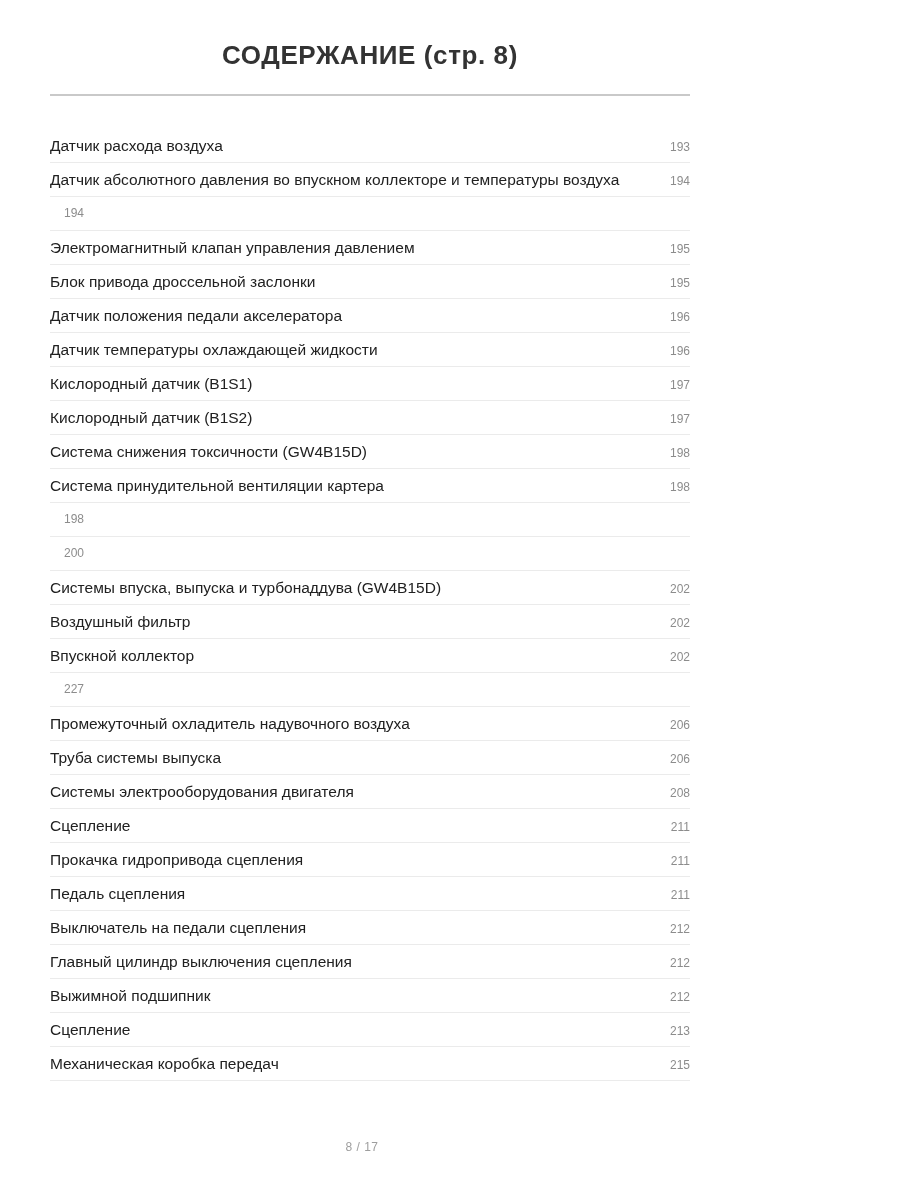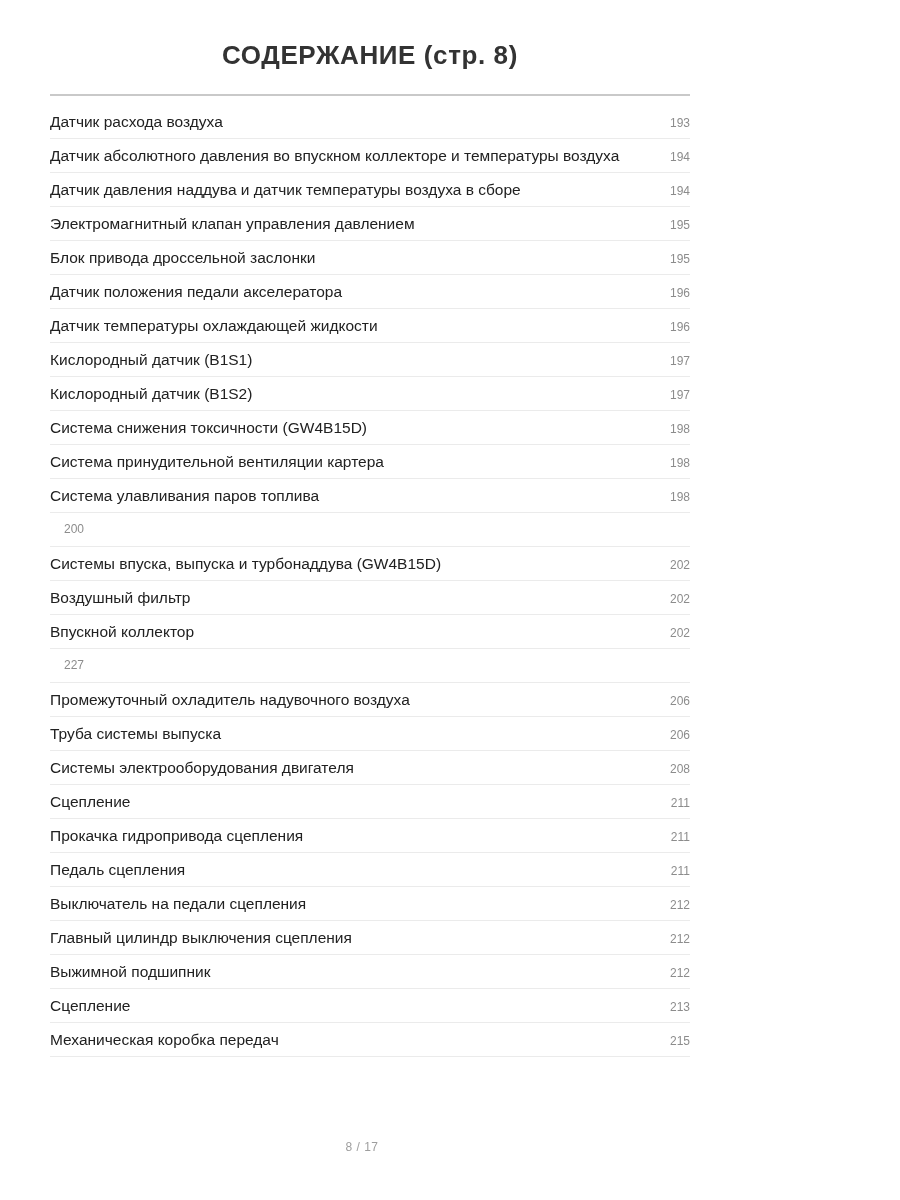--- a/index.html
+++ b/index.html
@@ -36,21 +36,21 @@
     white-space: nowrap;
   }
   
   .header-rule {
     margin: 22px 50px 0 50px;
     height: 2px;
     background: #c9c9c9;
   }
   
   .toc {
-    margin: 9px 50px 0 50px;
+    margin: 33px 50px 0 50px;
     padding: 0;
     list-style: none;
   }
   .toc-row {
     display: flex;
     align-items: baseline;
     justify-content: space-between;
     height: 34px;
     box-sizing: border-box;
     border-bottom: 1px solid #ebebeb;
@@ -97,21 +97,20 @@
   <ul class="toc" id="toc-list">
       <li class="toc-row">
         <span class="toc-title">Датчик расхода воздуха</span>
         <span class="toc-page">193</span>
       </li>
       <li class="toc-row">
         <span class="toc-title">Датчик абсолютного давления во впускном коллекторе и температуры воздуха</span>
         <span class="toc-page">194</span>
       </li>
       <li class="toc-row">
-        <span class="toc-title">Датчик давления наддува и датчик температуры воздуха в сборе</span>
         <span class="toc-page">194</span>
       </li>
       <li class="toc-row">
         <span class="toc-title">Электромагнитный клапан управления давлением</span>
         <span class="toc-page">195</span>
       </li>
       <li class="toc-row">
         <span class="toc-title">Блок привода дроссельной заслонки</span>
         <span class="toc-page">195</span>
       </li>
@@ -133,21 +132,20 @@
       </li>
       <li class="toc-row">
         <span class="toc-title">Система снижения токсичности (GW4B15D)</span>
         <span class="toc-page">198</span>
       </li>
       <li class="toc-row">
         <span class="toc-title">Система принудительной вентиляции картера</span>
         <span class="toc-page">198</span>
       </li>
       <li class="toc-row">
-        <span class="toc-title">Система улавливания паров топлива</span>
         <span class="toc-page">198</span>
       </li>
       <li class="toc-row">
         <span class="toc-page">200</span>
       </li>
       <li class="toc-row">
         <span class="toc-title">Системы впуска, выпуска и турбонаддува (GW4B15D)</span>
         <span class="toc-page">202</span>
       </li>
       <li class="toc-row">

